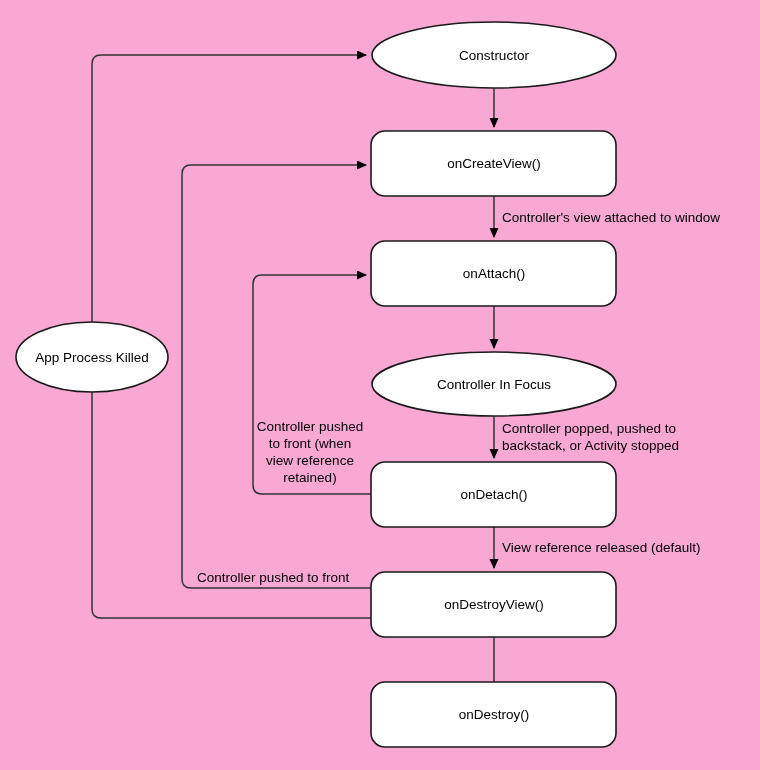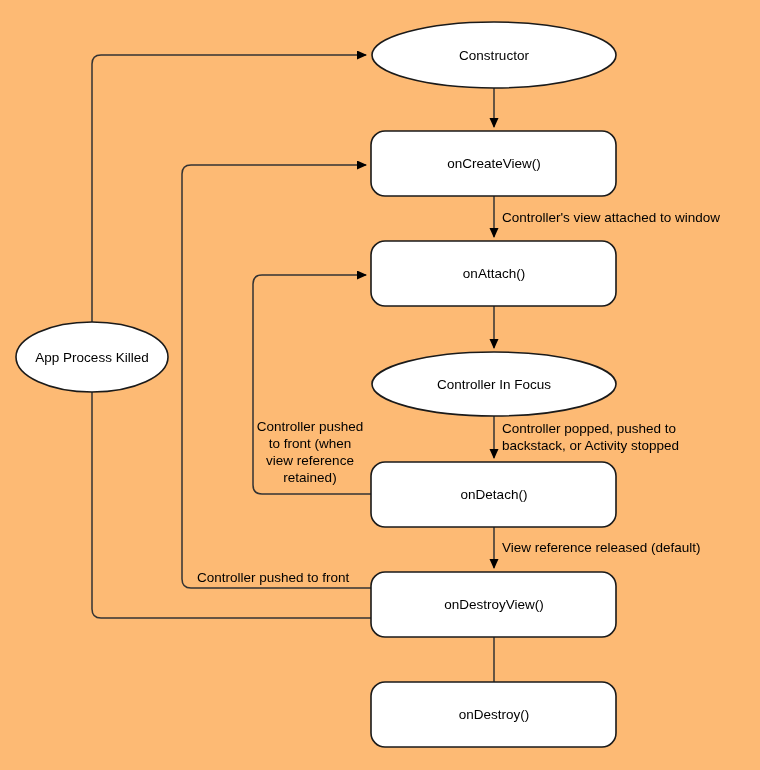--- a/index.html
+++ b/index.html
@@ -4,21 +4,21 @@
 <style>
   html, body {
     margin: 0;
     padding: 0;
     background: #ffffff;
   }
   .canvas {
     position: relative;
     width: 760px;
     height: 770px;
-    background: #fdba74;
+    background: #f9a8d4;
     font-family: "Liberation Sans", sans-serif;
   }
   svg text {
     font-family: "Liberation Sans", sans-serif;
     fill: #000000;
   }
   .node-label {
     font-size: 13.5px;
   }
   .edge-label {

